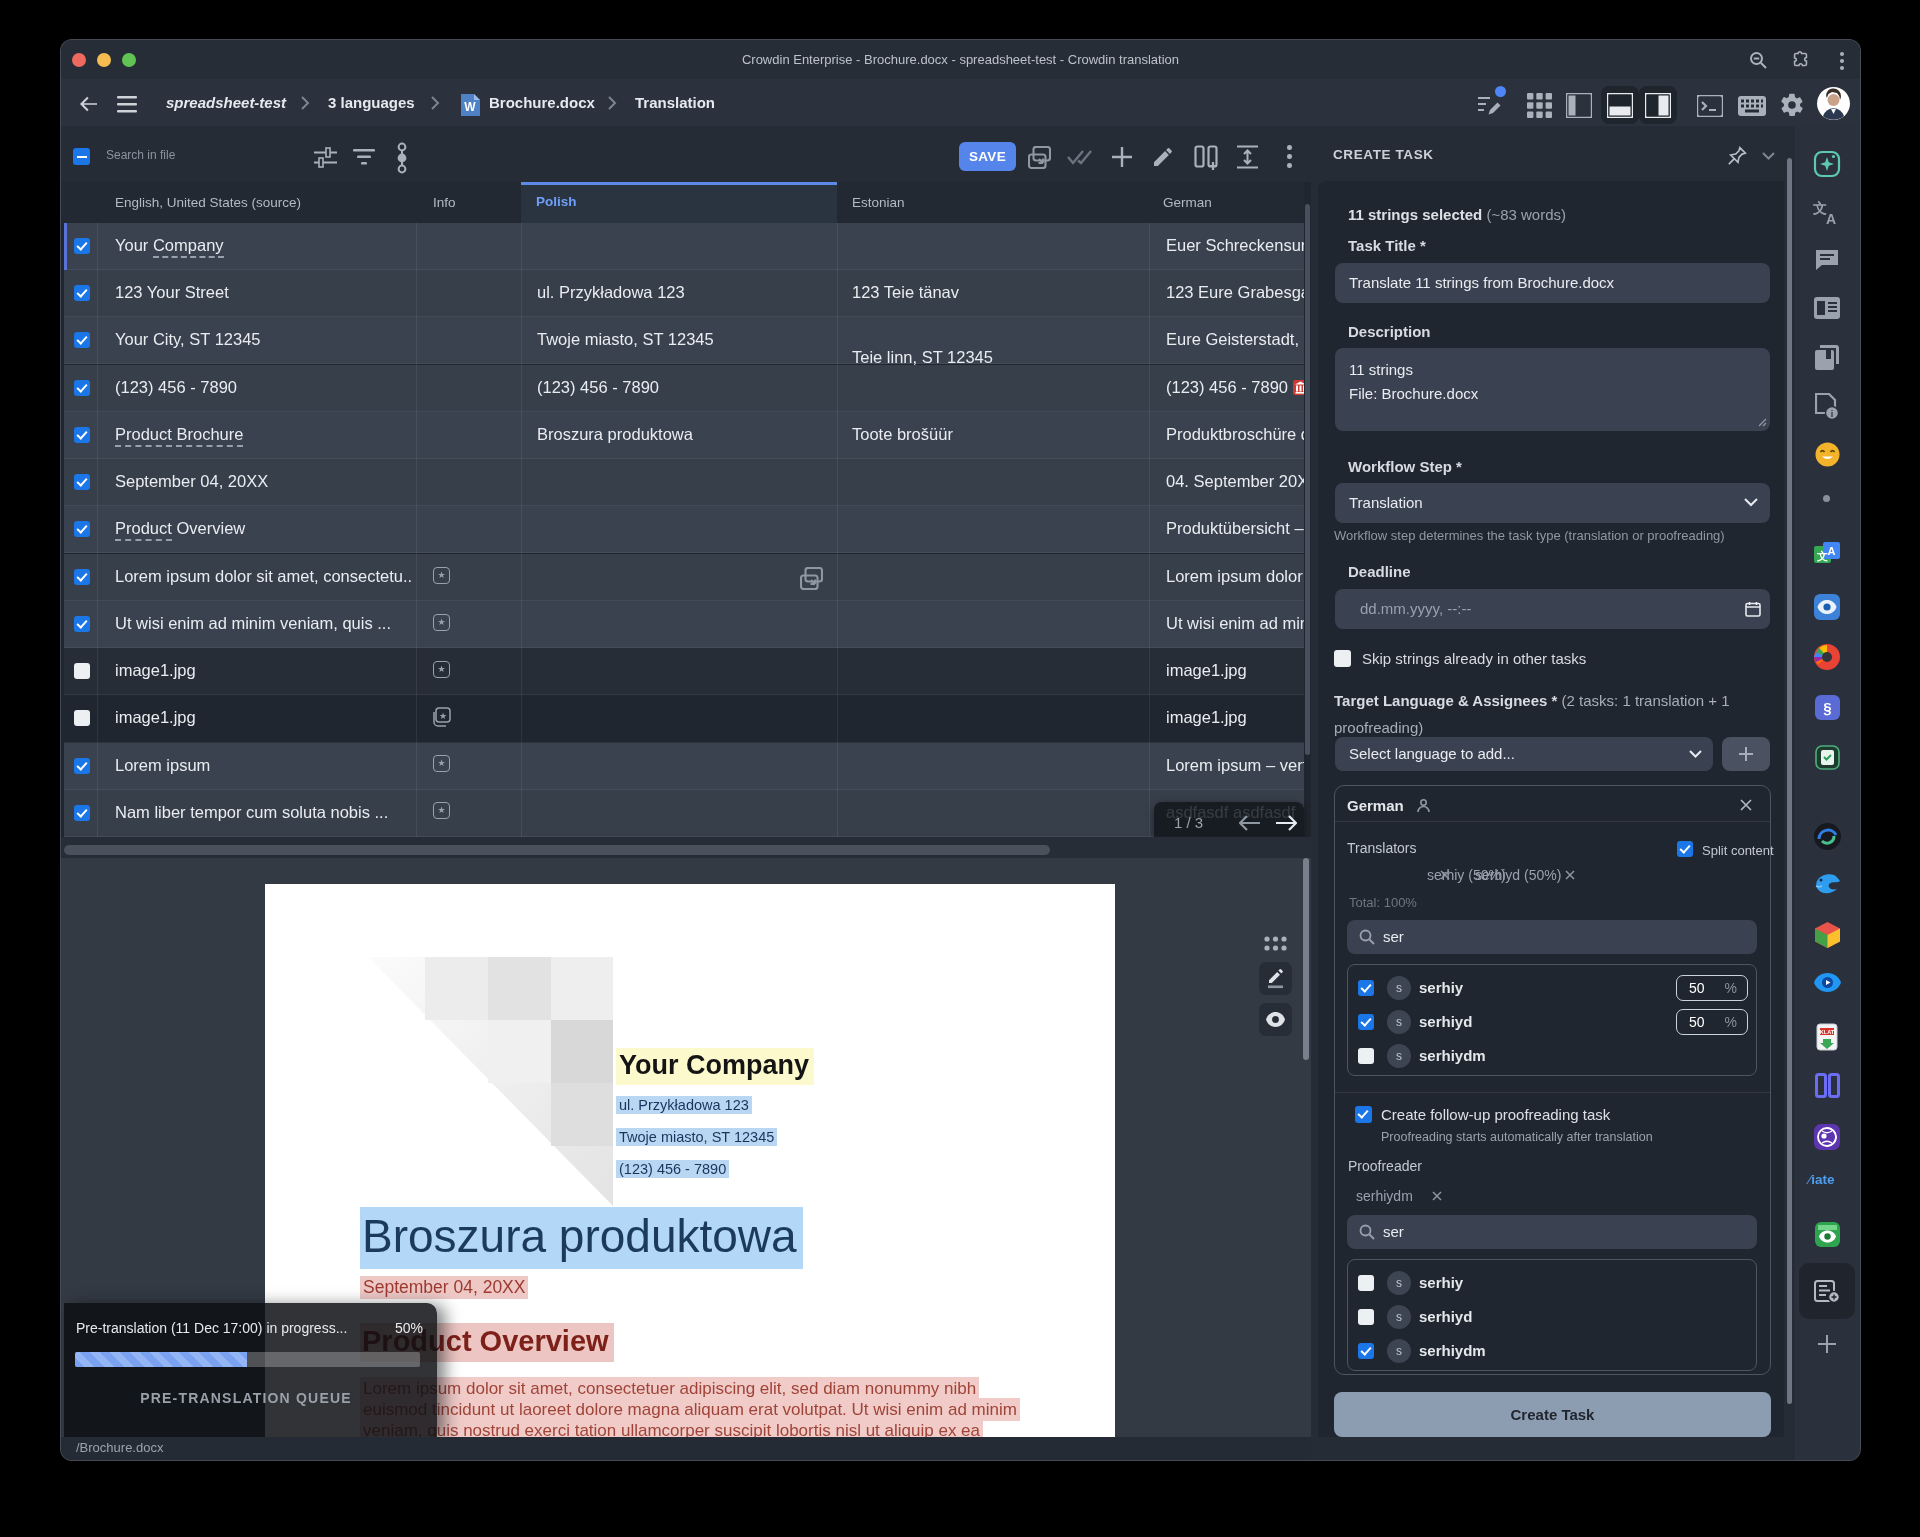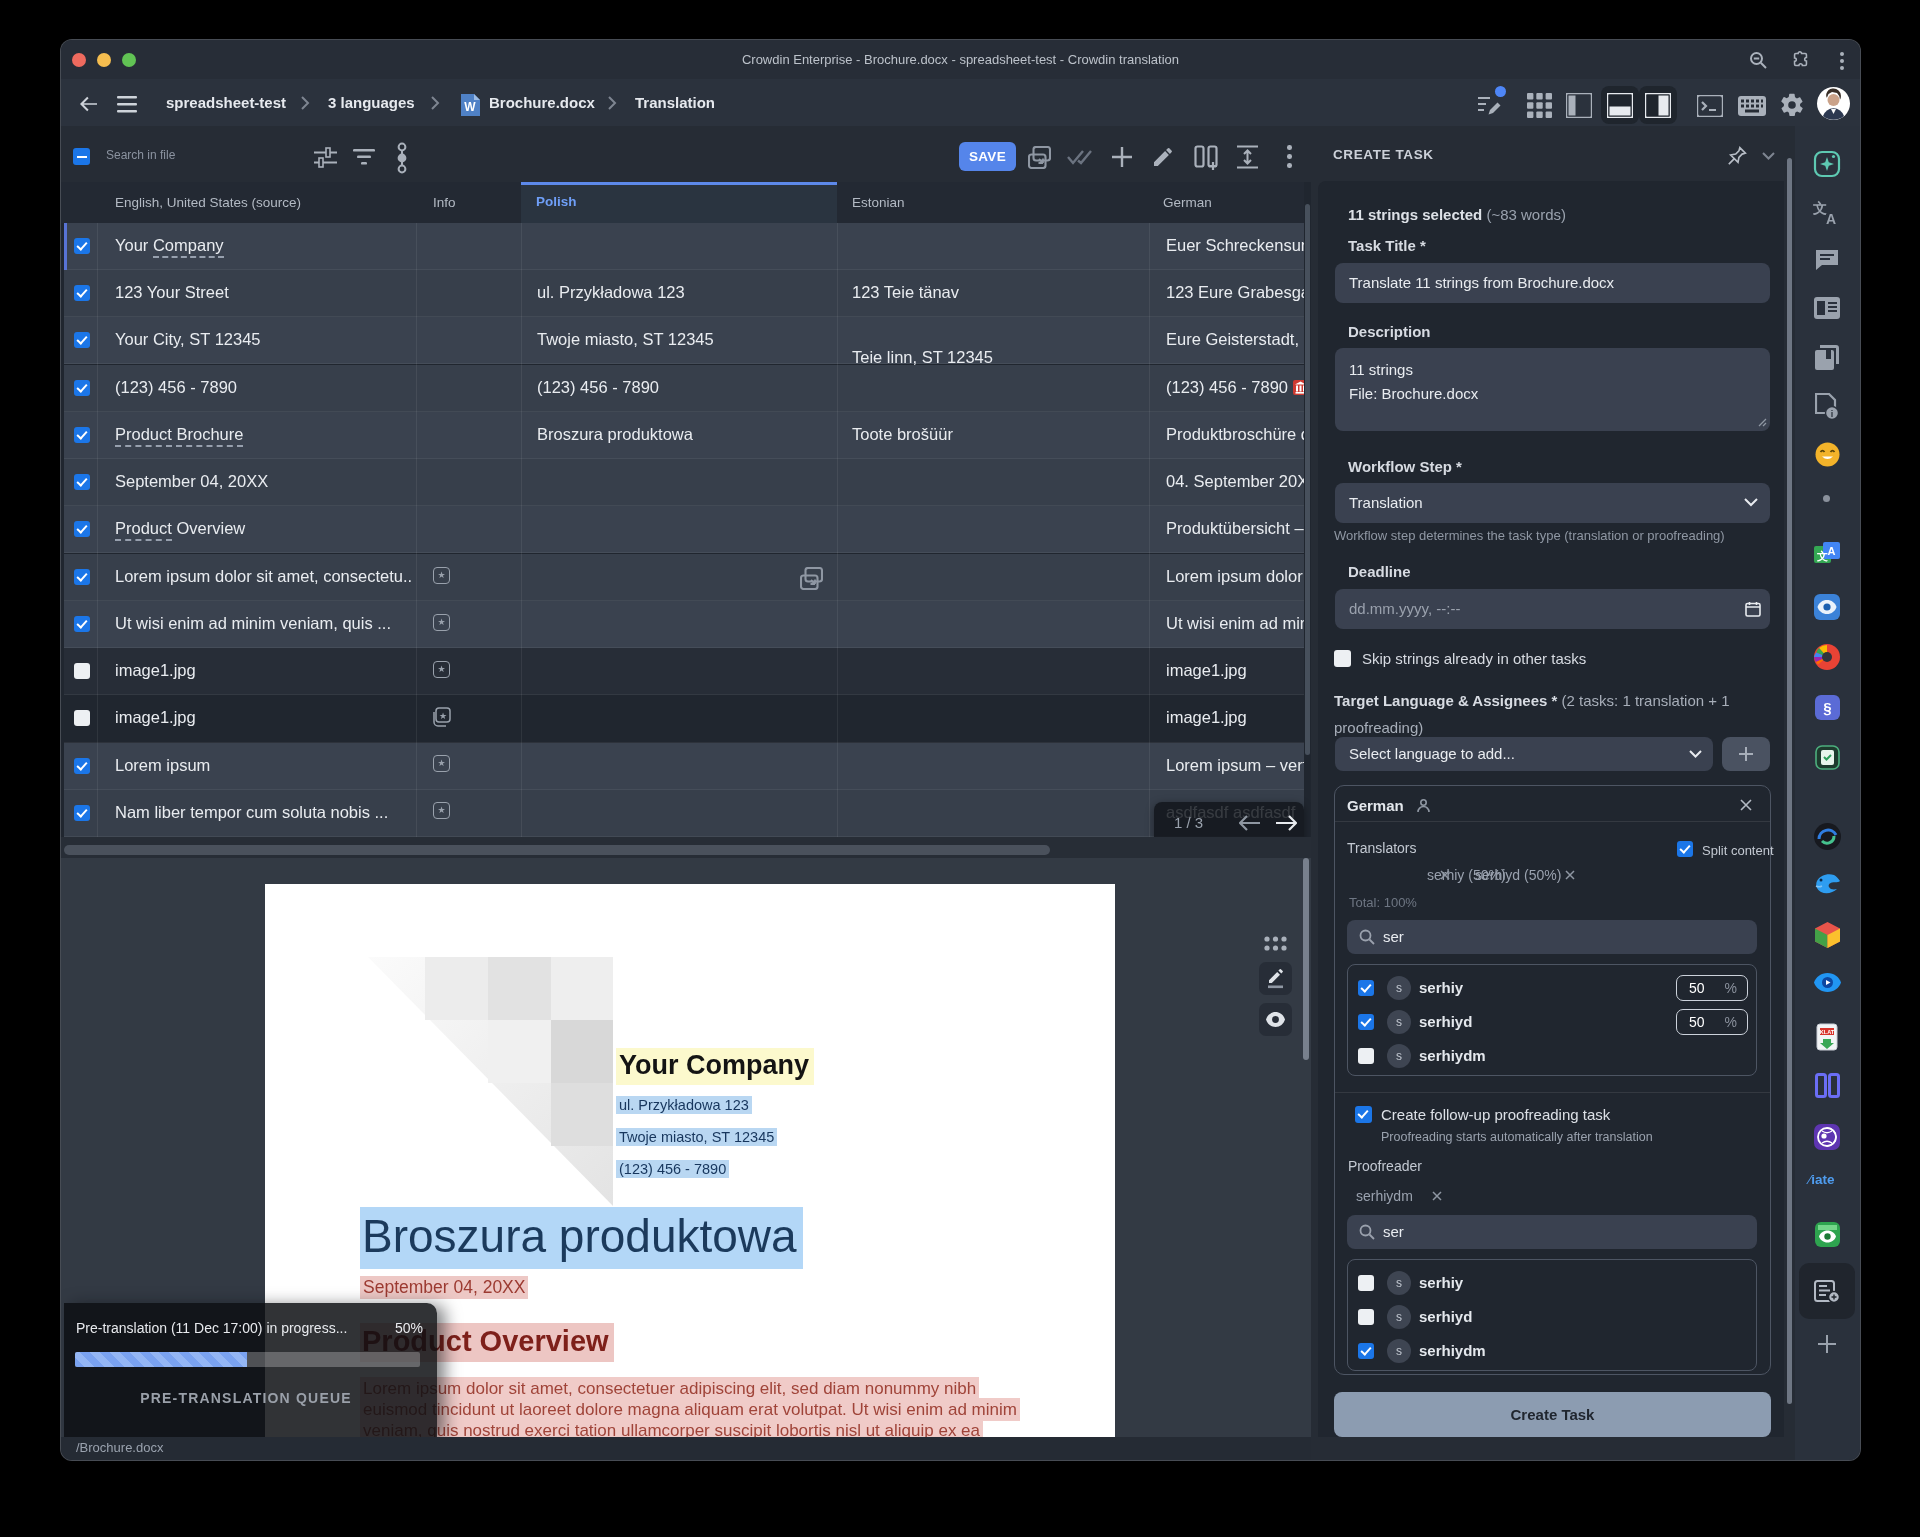--- a/index.html
+++ b/index.html
@@ -51,21 +51,21 @@
 <svg class="a" style="left:18px;top:54px;" width="20" height="20" viewBox="0 0 20 20">
       <path d="M18 9.2H4.6l5-5L8.2 2.8 1 10l7.2 7.2 1.4-1.4-5-5H18z" fill="#ced3da"></path>
     </svg>
 <svg class="a" style="left:56px;top:56px;" width="20" height="17" viewBox="0 0 20 17">
       <g fill="#ced3da">
         <rect width="20" height="2.4" rx="1"></rect>
         <rect y="7" width="20" height="2.4" rx="1"></rect>
         <rect y="14" width="20" height="2.4" rx="1"></rect>
       </g>
     </svg>
-<div class="a" style="left:105px;top:54px;font-size:15px;font-weight:700;color:#e6e9ee;">spreadsheet-test</div>
+<div class="a" style="left:105px;top:54px;font-size:15px;font-weight:700;color:#e6e9ee;font-style:italic;">spreadsheet-test</div>
 <svg class="a" style="left:238px;top:56px;" width="12" height="14" viewBox="0 0 12 14">
       <path d="M3 1l6 6-6 6" stroke="#7e8591" stroke-width="2" fill="none"></path>
     </svg>
 <div class="a" style="left:267px;top:54px;font-size:15px;font-weight:700;color:#e6e9ee;">3 languages</div>
 <svg class="a" style="left:368px;top:56px;" width="12" height="14" viewBox="0 0 12 14">
       <path d="M3 1l6 6-6 6" stroke="#7e8591" stroke-width="2" fill="none"></path>
     </svg>
 <svg class="a" style="left:400px;top:54px;" width="19" height="22" viewBox="0 0 19 22">
       <path d="M0 0h13l6 6v16H0z" fill="#4f81c6"></path>
       <path d="M13 0l6 6h-6z" fill="#9dbce4"></path>
@@ -408,21 +408,21 @@
 <svg class="a" style="left:1697px;top:378px;" width="9" height="9" viewBox="0 0 9 9">
       <path d="M8 1L1 8M8 5L5 8" stroke="#8f97a3" stroke-width="1.3"></path>
     </svg>
 <div class="lbl" style="left:1287px;top:418px;">Workflow Step *</div>
 <div class="inp" style="left:1274px;top:443px;width:435px;height:40px;line-height:40px;padding-left:14px;">Translation</div>
 <svg class="a" style="left:1683px;top:458px;" width="14" height="9" viewBox="0 0 14 9">
       <path d="M1 1l6 6 6-6" stroke="#e8ebef" stroke-width="2" fill="none"></path>
     </svg>
 <div class="a" style="left:1273px;top:488px;font-size:13px;color:#8f97a3;">Workflow step determines the task type (translation or proofreading)</div>
 <div class="lbl" style="left:1287px;top:523px;">Deadline</div>
-<div class="inp" style="left:1274px;top:549px;width:435px;height:40px;line-height:40px;padding-left:14px;color:#9aa1ad;">dd.mm.yyyy, --:--</div>
+<div class="inp" style="left:1274px;top:549px;width:435px;height:40px;line-height:40px;padding-left:25px;color:#9aa1ad;">dd.mm.yyyy, --:--</div>
 <svg class="a" style="left:1684px;top:561px;" width="16" height="16" viewBox="0 0 16 16">
       <g fill="none" stroke="#e8ebef" stroke-width="1.6">
         <rect x="1" y="2.5" width="14" height="12.5" rx="1.5"></rect>
         <path d="M1 6h14M4.5 1v3M11.5 1v3"></path>
       </g>
     </svg>
 <div class="cb off" style="left:1273px;top:610px;width:17px;height:17px;"></div>
 <div class="a" style="left:1301px;top:610px;font-size:15px;color:#d7dbe2;">Skip strings already in other tasks</div>
 <div class="a" style="left:1273px;top:647px;width:440px;font-size:15px;font-weight:700;color:#d7dbe2;line-height:27px;">Target Language &amp; Assignees * <span style="font-weight:400;color:#a7aeb9;">(2 tasks: 1 translation + 1 proofreading)</span></div>
 <div class="inp" style="left:1274px;top:697px;width:378px;height:34px;line-height:34px;padding-left:14px;">Select language to add...</div>

